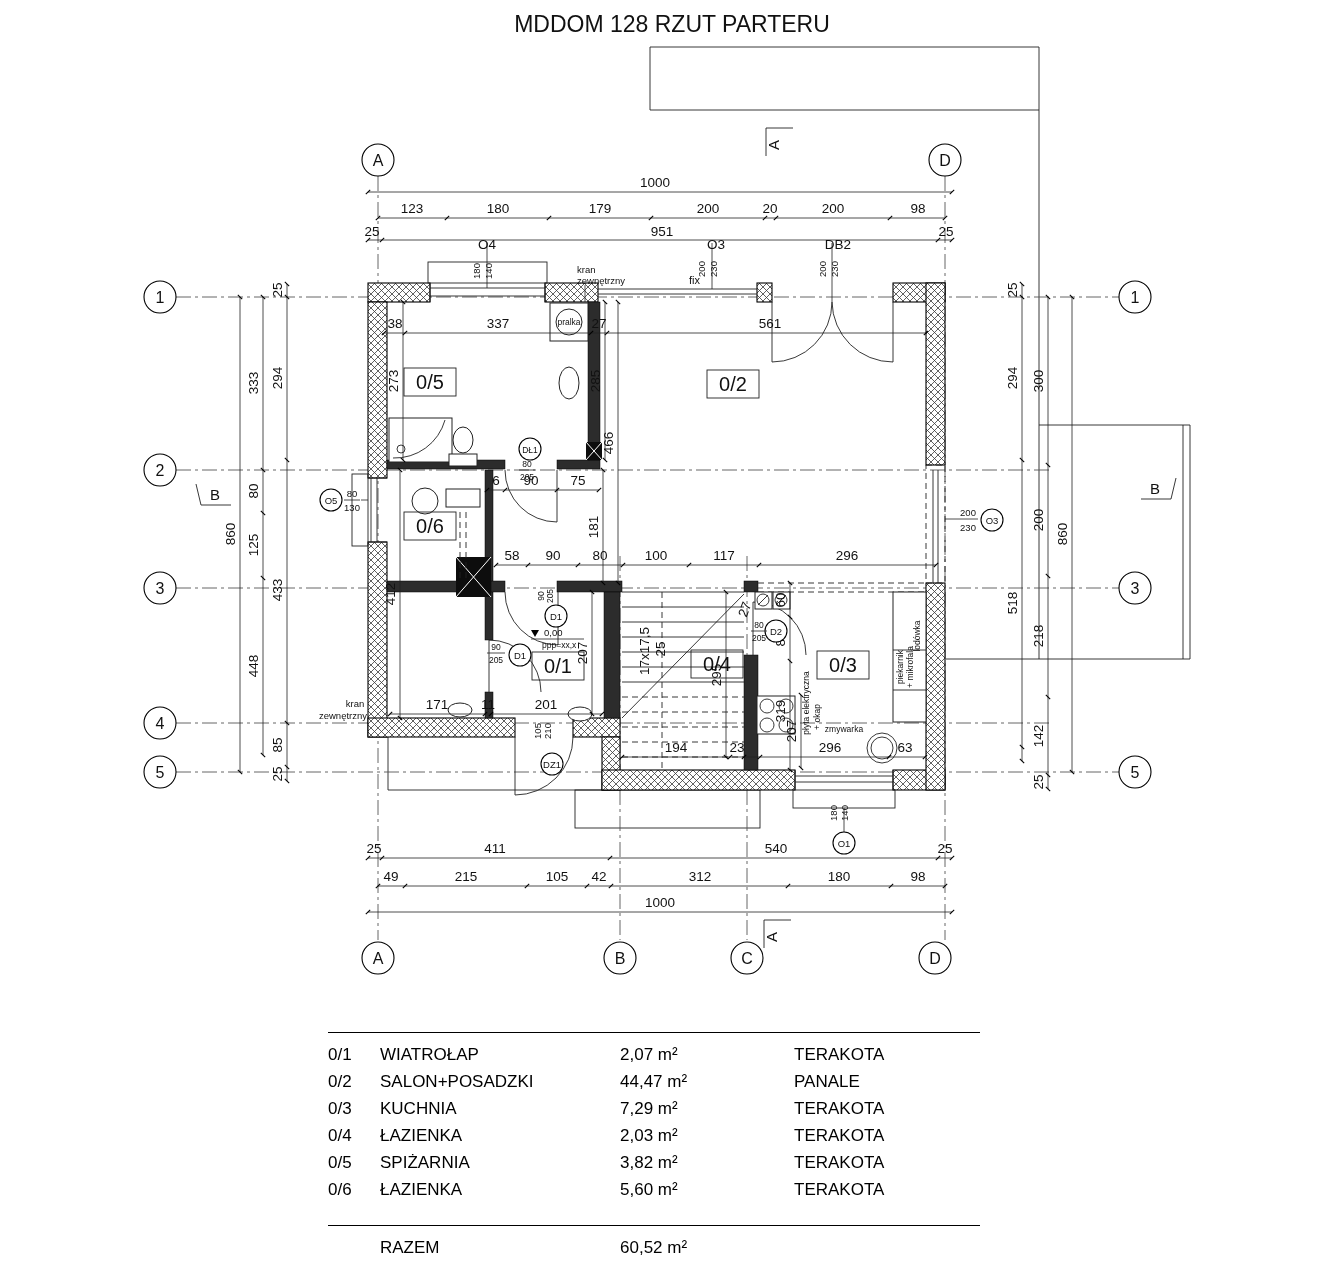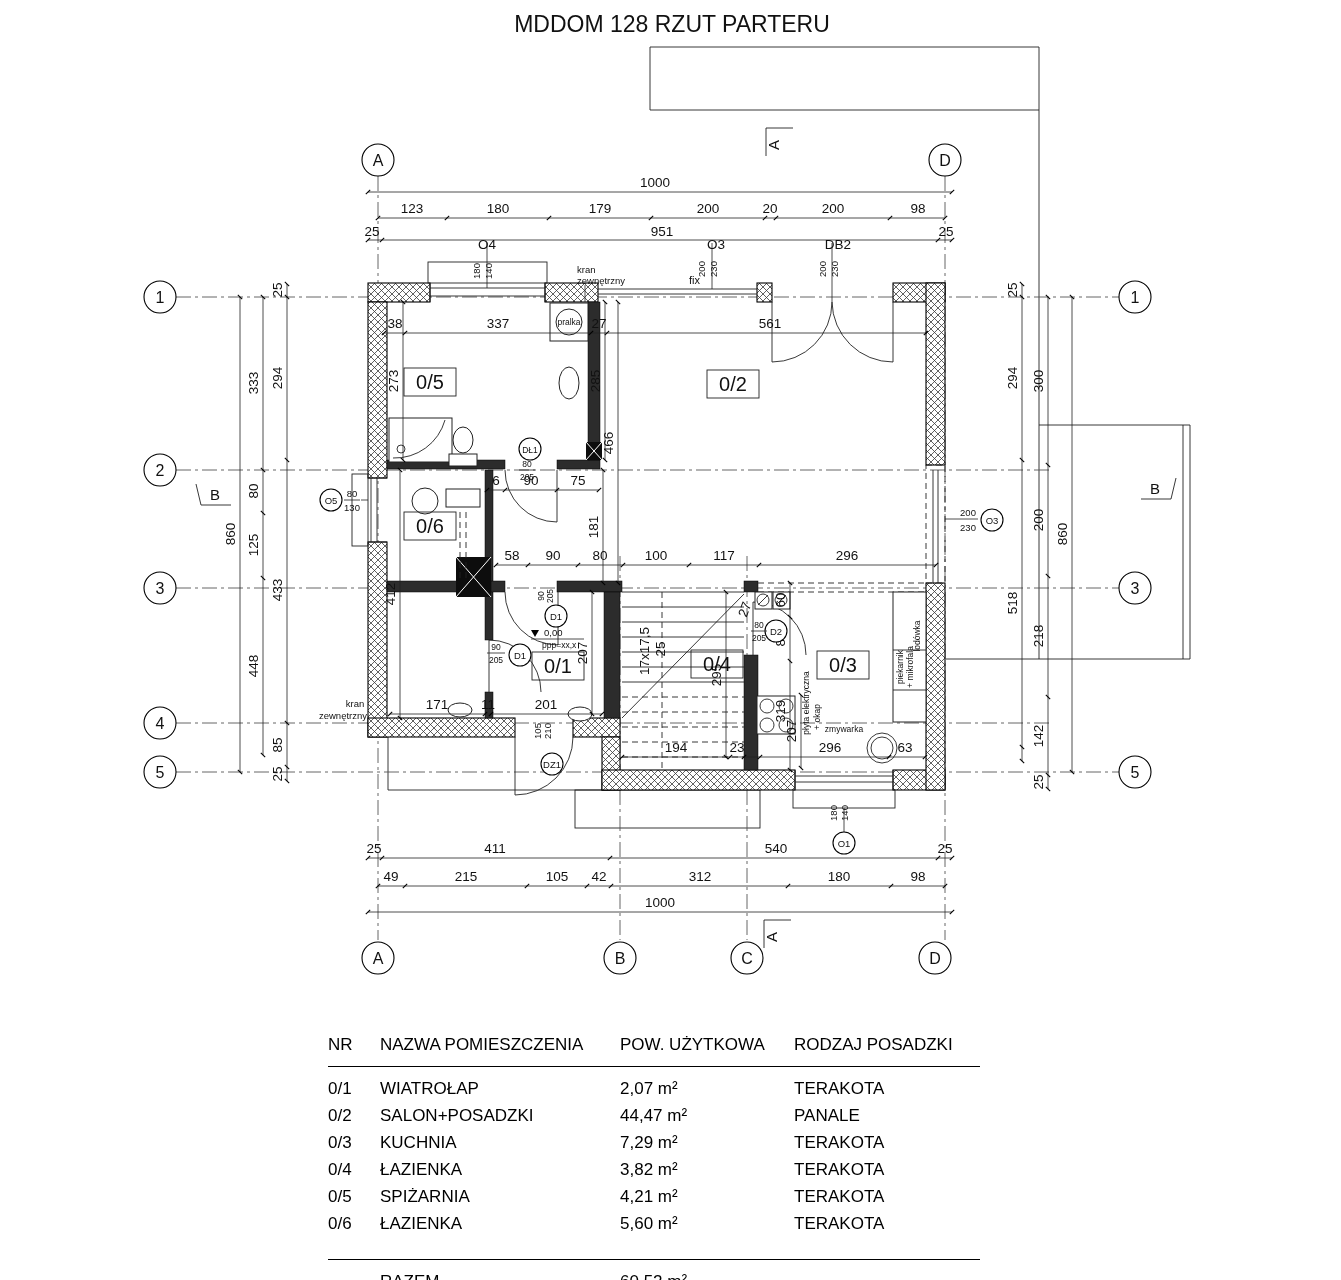--- a/index.html
+++ b/index.html
@@ -390,26 +390,20 @@
     <text class="d8" x="920" y="636" transform="rotate(-90 920 636)">lodówka</text>
     <text class="d8" x="903" y="667" transform="rotate(-90 903 667)">piekarnik</text>
     <text class="d8" x="913" y="667" transform="rotate(-90 913 667)">+ mikrofala</text>
     <text class="d8" x="809" y="703" transform="rotate(-90 809 703)">płyta elektryczna</text>
     <text class="d8" x="820" y="717" transform="rotate(-90 820 717)">+ okap</text>
     <text class="d8" x="844" y="732">zmywarka</text>
   </g>
 </svg>
 
 <div id="tbl">
-  <div class="trow thead">
-    <span>NR</span>
-    <span>NAZWA POMIESZCZENIA</span>
-    <span>POW. UŻYTKOWA</span>
-    <span>RODZAJ POSADZKI</span>
-  </div>
   <hr class="rule">
   <div class="trow">
     <span>0/1</span>
     <span>WIATROŁAP</span>
     <span>2,07 m²</span>
     <span>TERAKOTA</span>
   </div>
   <div class="trow">
     <span>0/2</span>
     <span>SALON+POSADZKI</span>
@@ -418,27 +412,27 @@
   </div>
   <div class="trow">
     <span>0/3</span>
     <span>KUCHNIA</span>
     <span>7,29 m²</span>
     <span>TERAKOTA</span>
   </div>
   <div class="trow">
     <span>0/4</span>
     <span>ŁAZIENKA</span>
-    <span>3,82 m²</span>
+    <span>2,03 m²</span>
     <span>TERAKOTA</span>
   </div>
   <div class="trow">
     <span>0/5</span>
     <span>SPIŻARNIA</span>
-    <span>4,21 m²</span>
+    <span>3,82 m²</span>
     <span>TERAKOTA</span>
   </div>
   <div class="trow">
     <span>0/6</span>
     <span>ŁAZIENKA</span>
     <span>5,60 m²</span>
     <span>TERAKOTA</span>
   </div>
   <hr class="rule tot">
   <div class="trow">

